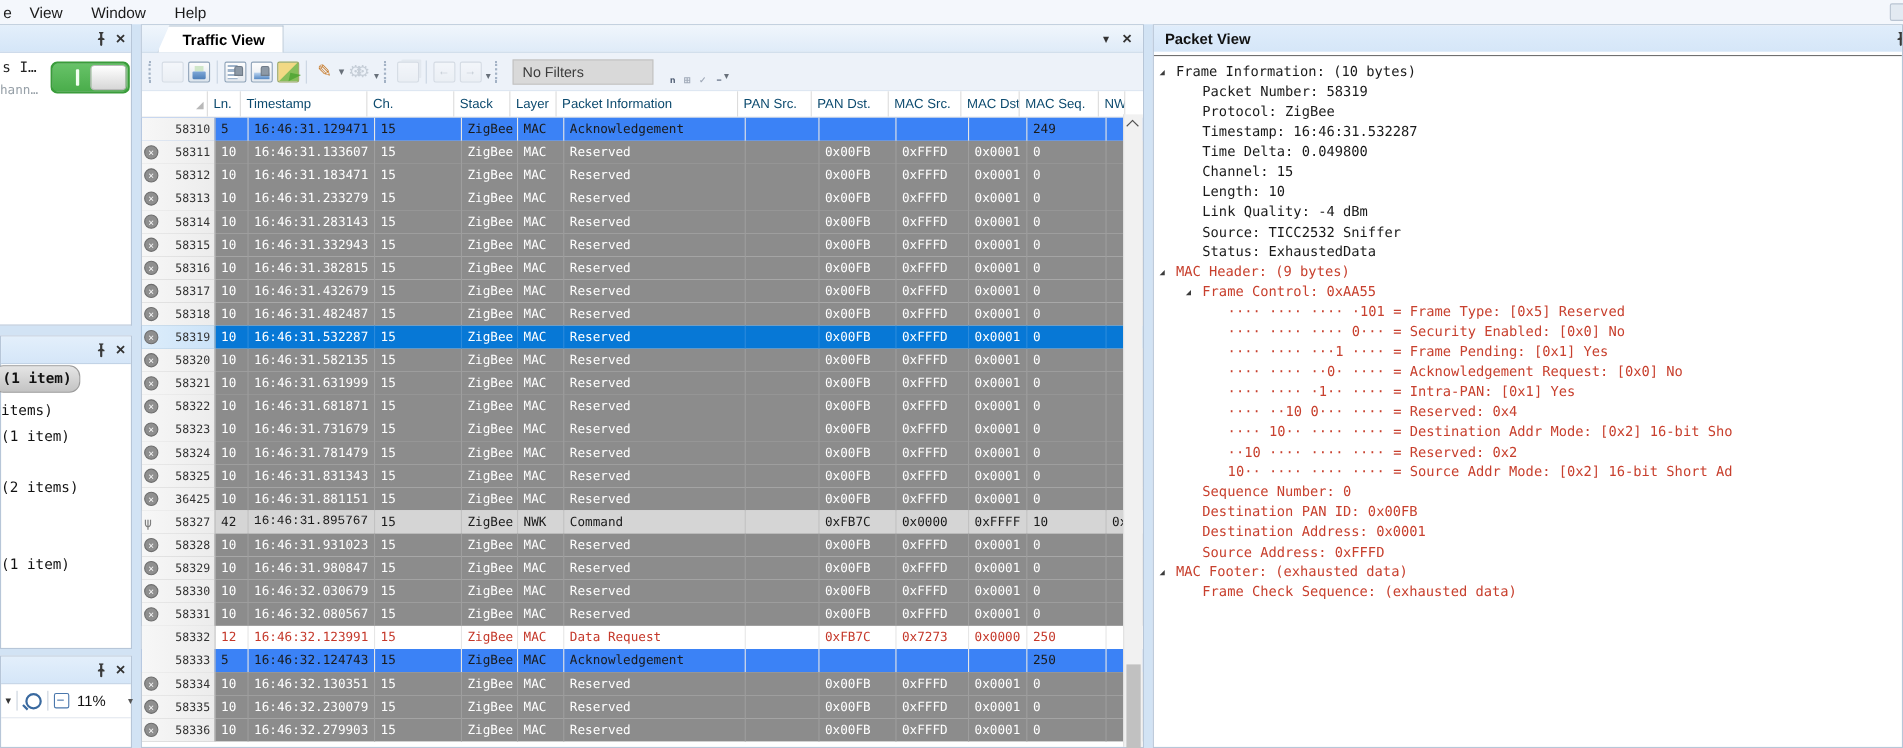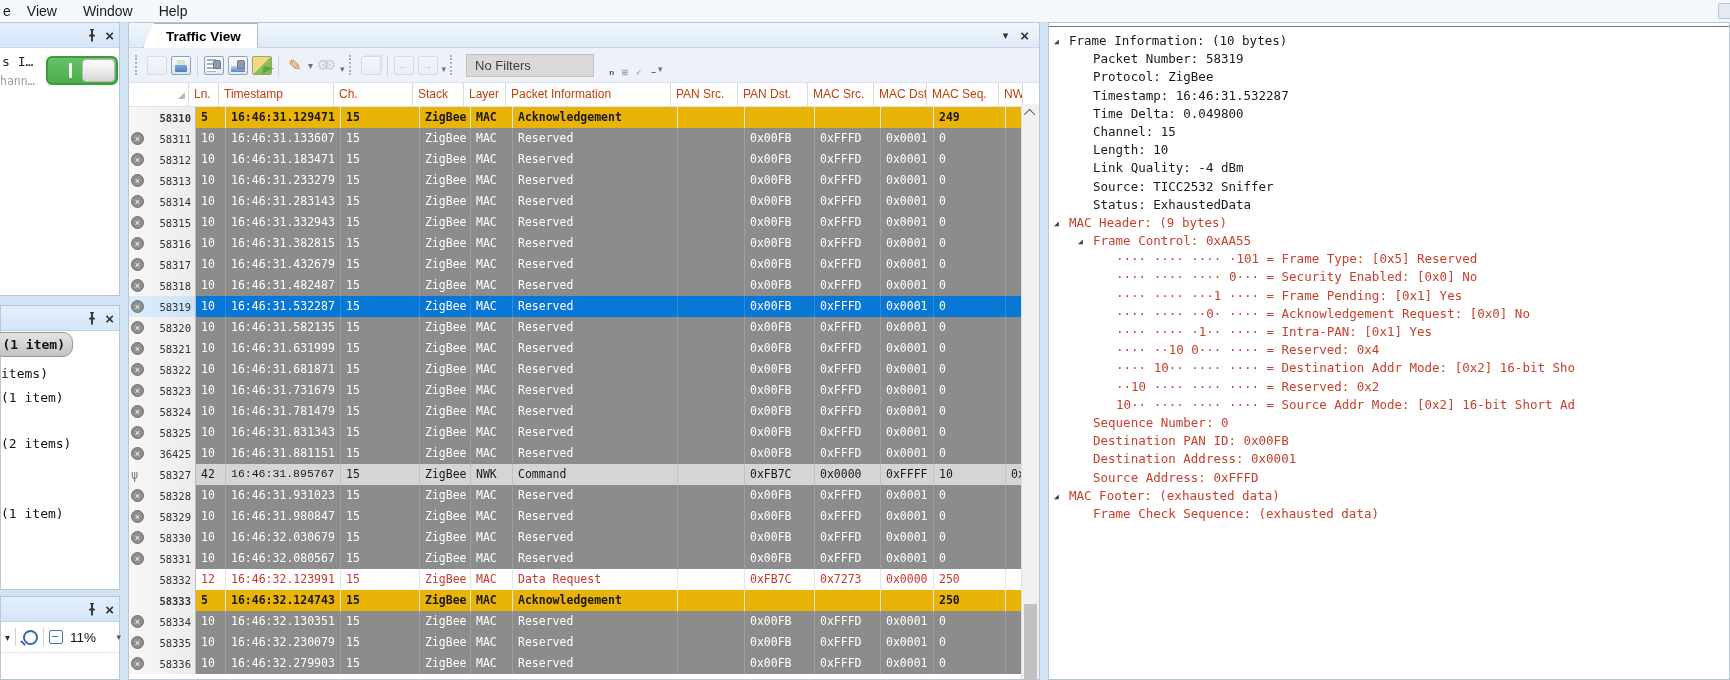--- a/index.html
+++ b/index.html
@@ -85,31 +85,31 @@
   .ofl{font-size:9px;color:#68707A;margin:8px 2px 0 2px;}
   .ddm{font-size:10px;color:#68707A;margin:0 1px;}
   #filterbox{width:128px;height:23px;background:#D9D9D9;border:1px solid #C2C2C2;color:#3C3C3C;
        font-size:13px;display:flex;align-items:center;padding-left:8px;margin:0 6px;box-sizing:border-box;}
   .funnel{width:16px;height:14px;background:#8CA2BA;clip-path:polygon(0 0,100% 0,62% 45%,62% 100%,38% 100%,38% 45%);margin:0 5px;position:relative;}
   .fwrap{position:relative;margin:0 2px;}
   .fbadge{position:absolute;right:-2px;bottom:-3px;font-size:8px;color:#44536B;font-weight:bold;background:transparent;}
 
   
   #grid-header{display:flex;height:23px;background:#FFFFFF;border-bottom:1px solid #E2E2E2;}
-  #grid-header .hc{box-sizing:border-box;border-right:1px solid #DCDCDC;font-size:12px;color:#c2410c;
+  #grid-header .hc{box-sizing:border-box;border-right:1px solid #DCDCDC;font-size:12px;color:#0c4a6e;
        line-height:22px;padding-left:5px;white-space:nowrap;overflow:hidden;}
   #grid-header .hc.gut{display:flex;justify-content:flex-end;align-items:center;padding-right:3px;color:#B8B8B8;font-size:9px;}
   #grid-body{position:relative;}
   .trow{display:flex;height:21px;cursor:default;}
   .trow .c{box-sizing:border-box;height:21px;line-height:20px;font-family:"DejaVu Sans Mono",monospace;
        font-size:11.5px;padding-left:5px;white-space:nowrap;overflow:hidden;border-right:1px solid #E6E6E6;}
   .trow .gut{background:linear-gradient(90deg,#F7F7F7,#ECECEC);border-right:1px solid #BDBDBD;
        display:flex;align-items:center;justify-content:flex-end;padding:0 4px 0 2px;
        font-family:"DejaVu Sans Mono",monospace;font-size:10.5px;color:#333;}
-  .trow.normal{background:#eab308;color:#1A1A1A;font-weight:bold;}
+  .trow.normal{background:#3b82f6;color:#1A1A1A;}
   .trow.red{background:#FFF;color:#C5392B;}
   .trow.reserved{background:#8C8C8C;color:#FFFFFF;}
   .trow.reserved .c{border-right:1px solid #9E9E9E;}
   .trow.nwk{background:#D5D5D5;color:#1A1A1A;}
   .trow.nwk .c{border-right:1px solid #C2C2C2;}
   .trow.selected{background:#0778D6;color:#FFFFFF;}
   .trow.selected .c{border-right:1px solid #2B8BDC;}
   .trow.selected .gut{background:linear-gradient(90deg,#DDEDFB,#CBE3F8);}
   .err-icon{width:13px;height:13px;border-radius:50%;background:#8F8F8F;border:1px solid #6E6E6E;
        color:#FFF;font-size:9px;line-height:12px;text-align:center;margin-right:auto;box-sizing:border-box;font-family:"Liberation Sans",sans-serif;}
@@ -752,15 +752,23 @@
 
   <div id="vscroll">
     <div id="vs-up">
         <span class="chev"></span>
       </div>
     <div id="vs-thumb"></div>
   </div>
 </div>
 
 <div id="packetview" class="panel">
+  <div id="pv-title">
+    <span class="ttl">Packet View</span>
+    <span id="pv-pin" class="pin-ico">
+        <svg width="10" height="13" viewBox="0 0 10 13">
+          <path d="M3 0h4v1L6 1.6V5l2 1.2V7.4H6V12L5 13 4 12V7.4H2V6.2L4 5V1.6L3 1z" fill="#3A3A3A"></path>
+        </svg>
+      </span>
+  </div>
   <div id="pv-sepline"></div>
   <div id="pv-tree"><div class="tl ind0 k"><span class="arr">◢</span><span>Frame Information: (10 bytes)</span></div><div class="tl ind1 k"><span>Packet Number: 58319</span></div><div class="tl ind1 k"><span>Protocol: ZigBee</span></div><div class="tl ind1 k"><span>Timestamp: 16:46:31.532287</span></div><div class="tl ind1 k"><span>Time Delta: 0.049800</span></div><div class="tl ind1 k"><span>Channel: 15</span></div><div class="tl ind1 k"><span>Length: 10</span></div><div class="tl ind1 k"><span>Link Quality: -4 dBm</span></div><div class="tl ind1 k"><span>Source: TICC2532 Sniffer</span></div><div class="tl ind1 k"><span>Status: ExhaustedData</span></div><div class="tl ind0 r"><span class="arr">◢</span><span>MAC Header: (9 bytes)</span></div><div class="tl ind1 r"><span class="arr">◢</span><span>Frame Control: 0xAA55</span></div><div class="tl ind2 r"><span>···· ···· ···· ·101 = Frame Type: [0x5] Reserved</span></div><div class="tl ind2 r"><span>···· ···· ···· 0··· = Security Enabled: [0x0] No</span></div><div class="tl ind2 r"><span>···· ···· ···1 ···· = Frame Pending: [0x1] Yes</span></div><div class="tl ind2 r"><span>···· ···· ··0· ···· = Acknowledgement Request: [0x0] No</span></div><div class="tl ind2 r"><span>···· ···· ·1·· ···· = Intra-PAN: [0x1] Yes</span></div><div class="tl ind2 r"><span>···· ··10 0··· ···· = Reserved: 0x4</span></div><div class="tl ind2 r"><span>···· 10·· ···· ···· = Destination Addr Mode: [0x2] 16-bit Sho</span></div><div class="tl ind2 r"><span>··10 ···· ···· ···· = Reserved: 0x2</span></div><div class="tl ind2 r"><span>10·· ···· ···· ···· = Source Addr Mode: [0x2] 16-bit Short Ad</span></div><div class="tl ind1 r"><span>Sequence Number: 0</span></div><div class="tl ind1 r"><span>Destination PAN ID: 0x00FB</span></div><div class="tl ind1 r"><span>Destination Address: 0x0001</span></div><div class="tl ind1 r"><span>Source Address: 0xFFFD</span></div><div class="tl ind0 r"><span class="arr">◢</span><span>MAC Footer: (exhausted data)</span></div><div class="tl ind1 r"><span>Frame Check Sequence: (exhausted data)</span></div></div>
 </div>
 
 </body></html>

